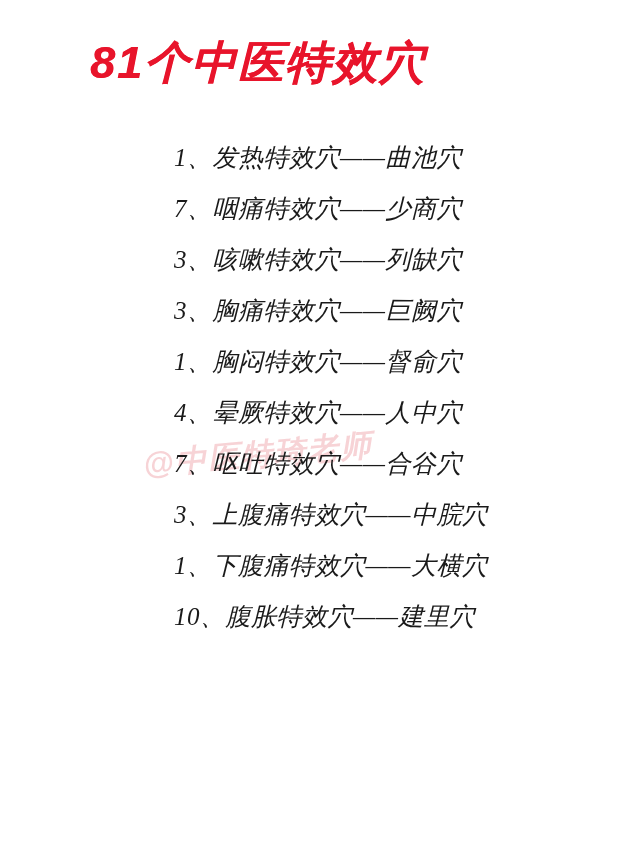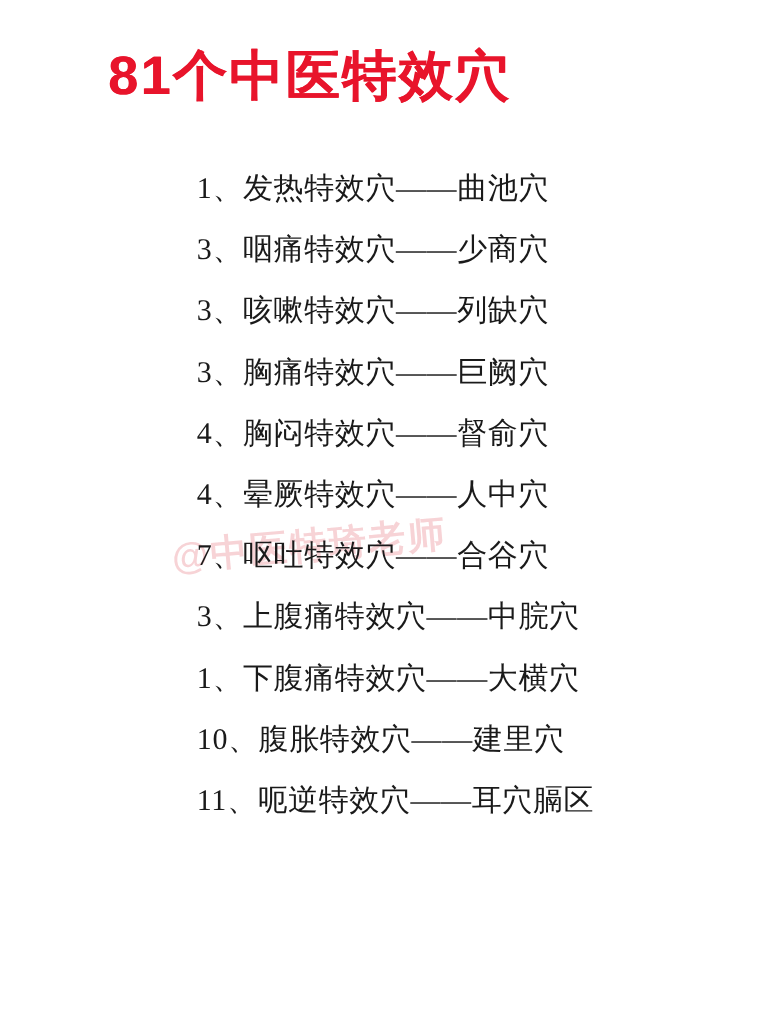--- a/index.html
+++ b/index.html
@@ -12,34 +12,35 @@
     background: #ffffff;
     font-family: "Liberation Serif", "DejaVu Serif", serif;
     overflow: hidden;
     position: relative;
   }
   .page {
     position: relative;
     width: 516px;
     height: 856px;
     box-sizing: border-box;
+    font-style: italic;
   }
   .title {
     text-align: center;
     color: #e8142b;
     font-family: "Liberation Sans", "DejaVu Sans", sans-serif;
     font-weight: bold;
     font-size: 45px;
     letter-spacing: 2px;
     padding-top: 36px;
     line-height: 1.2;
     text-shadow: 0.5px 0 0 #e8142b;
   }
   .list {
-    margin: 4px;
+    margin: 14px;
     padding: 0;
     list-style: none;
     position: relative;
     z-index: 2;
     margin-top: 42px;
   }
   .list-item {
     font-size: 25px;
     color: #1a1a1a;
     line-height: 1.0;
@@ -69,25 +70,24 @@
 <body>
 
 <div class="page">
 
   <div class="title">81个中医特效穴</div>
 
   <div class="watermark">@中医特琦老师</div>
 
   <ul class="list">
     <li class="list-item">1、发热特效穴——曲池穴</li>
-    <li class="list-item">3、咽痛特效穴——少商穴</li>
+    <li class="list-item">7、咽痛特效穴——少商穴</li>
     <li class="list-item">3、咳嗽特效穴——列缺穴</li>
     <li class="list-item">3、胸痛特效穴——巨阙穴</li>
-    <li class="list-item">4、胸闷特效穴——督俞穴</li>
+    <li class="list-item">1、胸闷特效穴——督俞穴</li>
     <li class="list-item">4、晕厥特效穴——人中穴</li>
     <li class="list-item">7、呕吐特效穴——合谷穴</li>
     <li class="list-item">3、上腹痛特效穴——中脘穴</li>
     <li class="list-item">1、下腹痛特效穴——大横穴</li>
     <li class="list-item">10、腹胀特效穴——建里穴</li>
-    <li class="list-item">11、呃逆特效穴——耳穴膈区</li>
   </ul>
 
 </div>
 
 </body></html>

